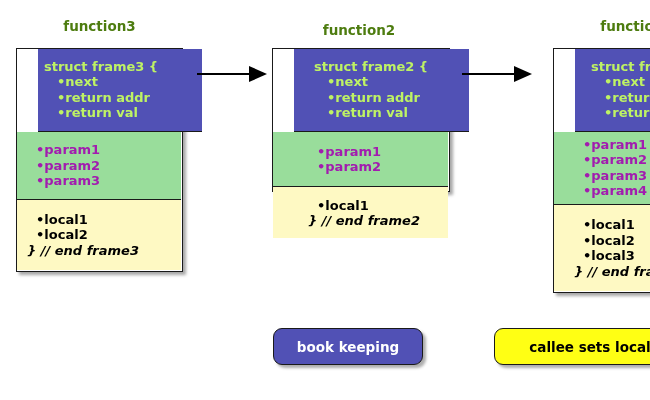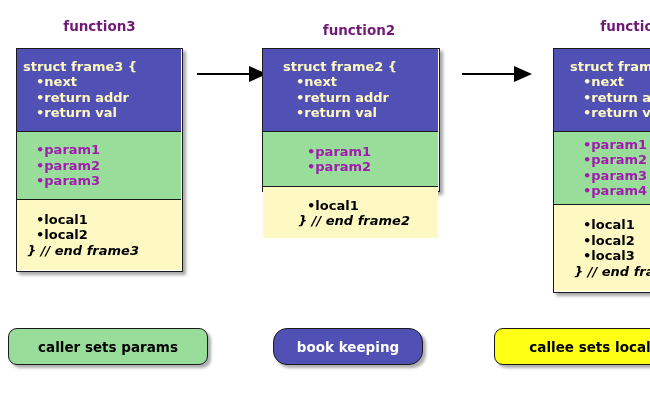--- a/index.html
+++ b/index.html
@@ -20,42 +20,43 @@
     width: 650px;
     height: 400px;
   }
   .frame-col {
     position: absolute;
   }
   .frame-title {
     position: absolute;
     font-size: 13.5px;
     font-weight: bold;
-    color: #701a75;
+    color: #4d7c0f;
     text-align: center;
     white-space: nowrap;
     letter-spacing: 0px;
   }
   .frame-box {
     position: absolute;
     border: 1.5px solid #1a1a1a;
     box-sizing: border-box;
     box-shadow: 3px 3px 3px rgba(0,0,0,0.35);
     background: #ffffff;
   }
   .seg {
     position: absolute;
     left: 0;
     box-sizing: border-box;
     overflow: hidden;
   }
   .seg-book {
     background: #5151b5;
-    color: #fef9c3;
+    color: #bef264;
     border-bottom: 1.5px solid #1a1a1a;
+    margin-left: 21px;
   }
   .seg-params {
     background: #99dd9b;
     color: #a21caf;
     border-bottom: 1.5px solid #1a1a1a;
   }
   .seg-locals {
     background: #fef9c3;
     color: #000000;
   }
@@ -92,21 +93,21 @@
     display: flex;
     align-items: center;
     justify-content: center;
   }
   .legend span {
     font-size: 13.5px;
     font-weight: bold;
     white-space: nowrap;
   }
   .legend-green { background: #99dd9b; color: #000000; }
-  .legend-blue  { background: #5151b5; color: #ffffff; border-radius: 14px; }
+  .legend-blue  { background: #5151b5; color: #ffffff; }
   .legend-yellow{ background: #ffff14; color: #000000; }
 </style>
 </head>
 <body>
 
 <div id="canvas">
 
   <div class="frame-col">
 
     <div class="frame-title" style="left:16px; top:18px; width:167px;">function3</div>
@@ -145,21 +146,21 @@
     <svg width="70" height="20" viewBox="0 0 70 20">
       <line x1="0" y1="10" x2="54" y2="10" stroke="#000000" stroke-width="2"></line>
       <polygon points="52,2 70,10 52,18" fill="#000000"></polygon>
     </svg>
   </div>
 
   <div class="frame-col">
 
     <div class="frame-title" style="left:270px; top:22px; width:178px;">function2</div>
 
-    <div class="frame-box" style="left:262px; top:48px; width:178px; height:144px;">
+    <div class="frame-box" style="left:272px; top:48px; width:178px; height:144px;">
 
       <div class="seg seg-book" style="top:0px; width:175px; height:82.5px;">
         <div class="seg-lines">
           <div class="line hdr" style="text-indent:14px;">struct frame2 {</div>
           <div class="line bul" style="text-indent:27px;">•next</div>
           <div class="line bul" style="text-indent:27px;">•return addr</div>
           <div class="line bul" style="text-indent:27px;">•return val</div>
         </div>
       </div>
 
@@ -216,23 +217,20 @@
           <div class="line bul" style="text-indent:23px;">•local1</div>
           <div class="line bul" style="text-indent:23px;">•local2</div>
           <div class="line bul" style="text-indent:23px;">•local3</div>
           <div class="line cls" style="text-indent:14px;">} // end frame1</div>
         </div>
       </div>
 
     </div>
   </div>
 
-  <div class="legend legend-green" style="left:8px; top:328px; width:200px; height:37px;">
-    <span>caller sets params</span>
-  </div>
 
   <div class="legend legend-blue" style="left:273px; top:328px; width:150px; height:37px;">
     <span>book keeping</span>
   </div>
 
   <div class="legend legend-yellow" style="left:494px; top:328px; width:200px; height:37px;">
     <span>callee sets locals</span>
   </div>
 
 </div>

